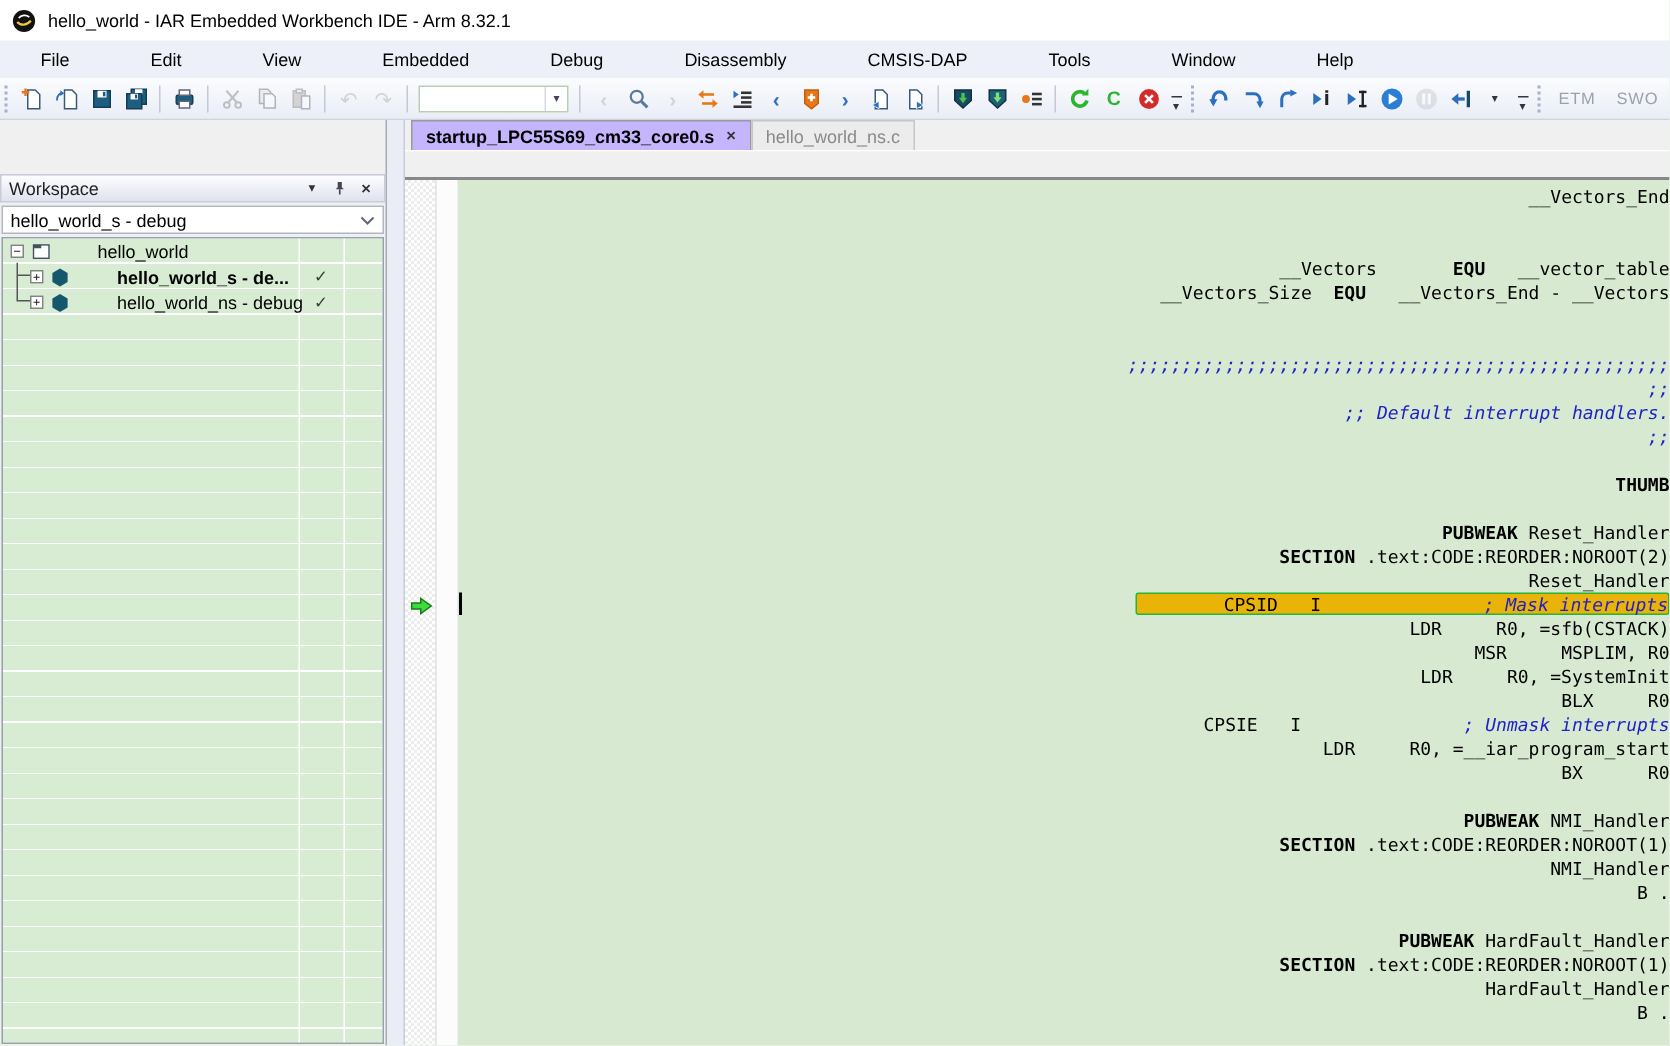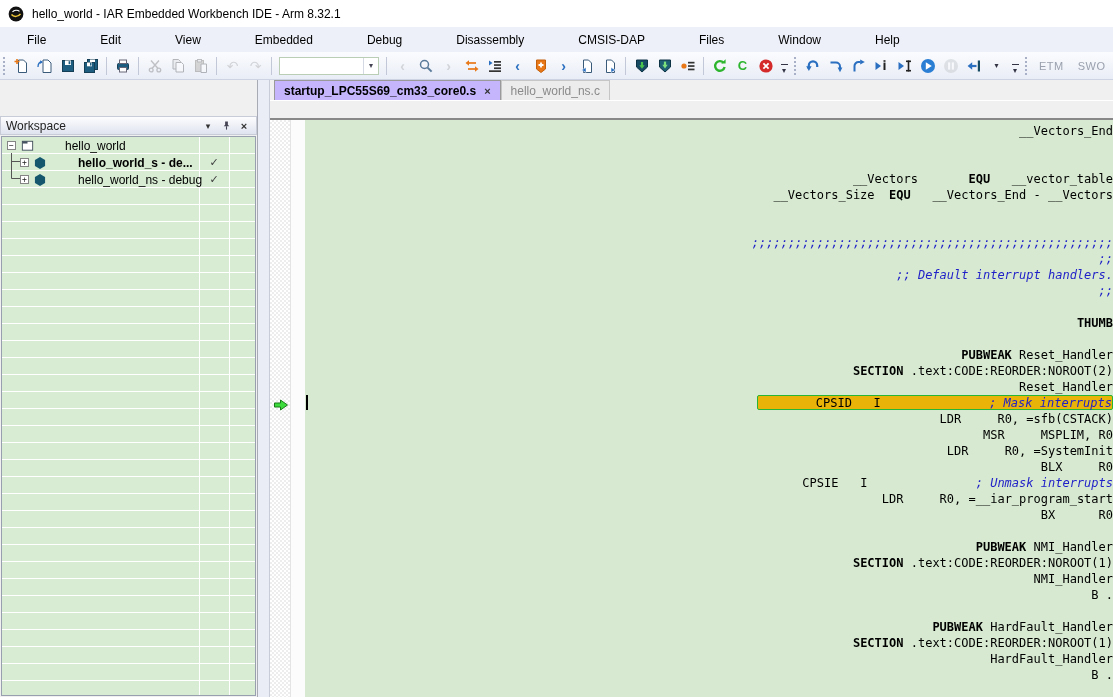--- a/index.html
+++ b/index.html
@@ -112,21 +112,21 @@
 </div>
 
 <div class="menubar">
     <div class="menu-item">File</div>
     <div class="menu-item">Edit</div>
     <div class="menu-item">View</div>
     <div class="menu-item">Embedded</div>
     <div class="menu-item">Debug</div>
     <div class="menu-item">Disassembly</div>
     <div class="menu-item">CMSIS-DAP</div>
-    <div class="menu-item">Files</div>
+    <div class="menu-item">Tools</div>
     <div class="menu-item">Window</div>
     <div class="menu-item">Help</div>
   </div>
 
 <div class="toolbarrow">
     <div class="tb-group">
       <span class="grip"></span>
       <span class="tb-btn">
         <span class="ic">
           <svg width="16" height="16" viewBox="0 0 16 16">
@@ -434,20 +434,28 @@
     <span>Workspace</span>
     <span class="spacer"></span>
     <span class="ws-tb-ic">▾</span>
     <span class="ws-tb-ic">
       <svg width="11" height="11" viewBox="0 0 16 16">
           <path d="M6 2h4v5l2 2H4l2-2z" fill="#445"></path>
           <path d="M8 9v5" stroke="#445" stroke-width="1.6"></path>
         </svg>
     </span>
     <span class="ws-tb-ic" style="font-size:11px;font-weight:bold;">×</span>
+  </div>
+  <div class="ws-combo">
+    <span>hello_world_s - debug</span>
+    <span>
+      <svg width="10" height="7" viewBox="0 0 10 7">
+          <path d="M1 1l4 4 4-4" stroke="#667" stroke-width="1.4" fill="none"></path>
+        </svg>
+    </span>
   </div>
   <div class="ws-files">
     <div class="ws-treewrap">
       <span class="ws-vline" style="left:197px"></span>
       <span class="ws-vline" style="left:227px"></span>
     <div class="ws-row">
           <span class="expander">−</span>
           <span class="node-ic">
             <svg width="15" height="15" viewBox="0 0 16 16">
               <rect x="2.5" y="3.5" width="11" height="9.5" fill="#fff" stroke="#44515e"></rect>

